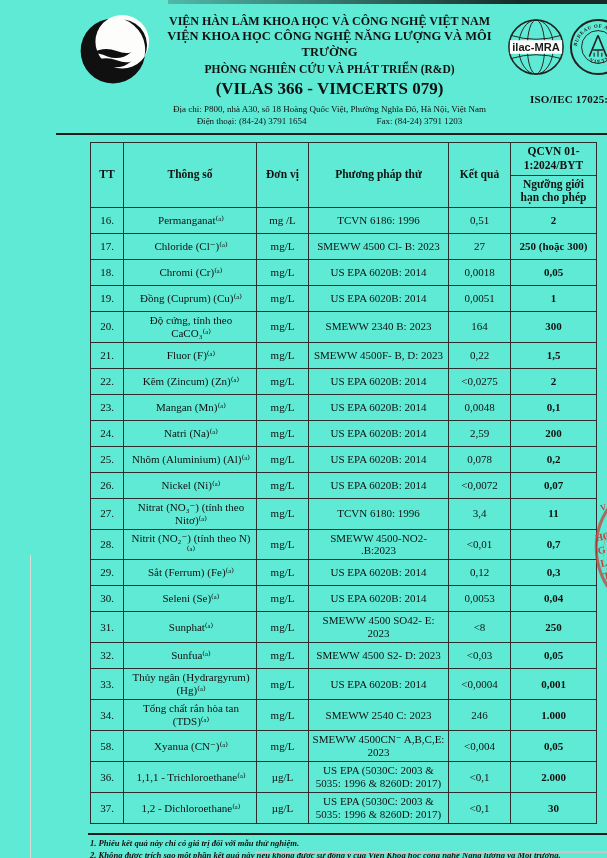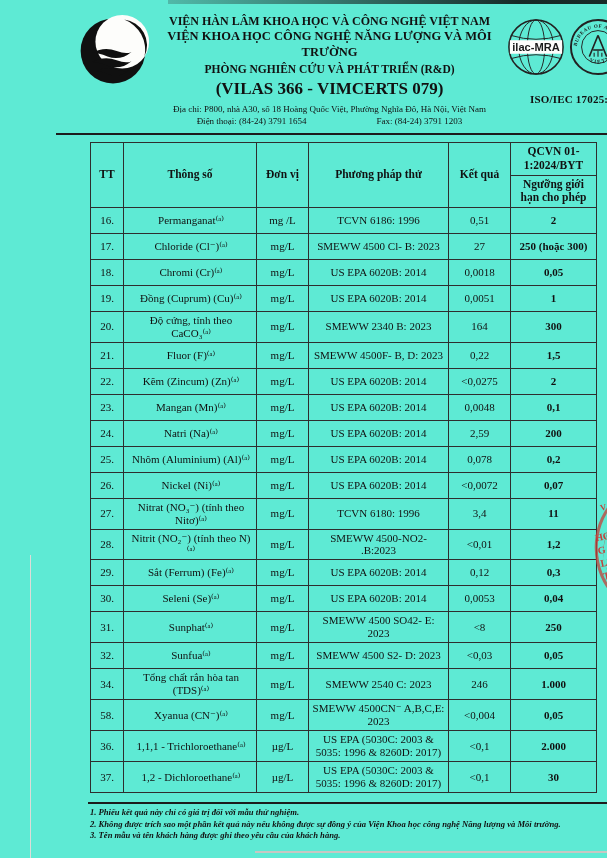--- a/index.html
+++ b/index.html
@@ -238,21 +238,21 @@
           <td class="td-method">TCVN 6180: 1996</td>
           <td class="td-result">3,4</td>
           <td class="td-limit">11</td>
         </tr>
         <tr>
           <td class="td-tt">28.</td>
           <td class="td-param">Nitrit (NO₂⁻) (tính theo N)⁽ᵃ⁾</td>
           <td class="td-unit">mg/L</td>
           <td class="td-method">SMEWW 4500-NO2- .B:2023</td>
           <td class="td-result">&lt;0,01</td>
-          <td class="td-limit">1,2</td>
+          <td class="td-limit">0,7</td>
         </tr>
         <tr>
           <td class="td-tt">29.</td>
           <td class="td-param">Sắt (Ferrum) (Fe)⁽ᵃ⁾</td>
           <td class="td-unit">mg/L</td>
           <td class="td-method">US EPA 6020B: 2014</td>
           <td class="td-result">0,12</td>
           <td class="td-limit">0,3</td>
         </tr>
         <tr>
@@ -271,20 +271,28 @@
           <td class="td-result">&lt;8</td>
           <td class="td-limit">250</td>
         </tr>
         <tr>
           <td class="td-tt">32.</td>
           <td class="td-param">Sunfua⁽ᵃ⁾</td>
           <td class="td-unit">mg/L</td>
           <td class="td-method">SMEWW 4500 S2- D: 2023</td>
           <td class="td-result">&lt;0,03</td>
           <td class="td-limit">0,05</td>
+        </tr>
+        <tr>
+          <td class="td-tt">33.</td>
+          <td class="td-param">Thủy ngân (Hydrargyrum) (Hg)⁽ᵃ⁾</td>
+          <td class="td-unit">mg/L</td>
+          <td class="td-method">US EPA 6020B: 2014</td>
+          <td class="td-result">&lt;0,0004</td>
+          <td class="td-limit">0,001</td>
         </tr>
         <tr>
           <td class="td-tt">34.</td>
           <td class="td-param">Tổng chất rắn hòa tan (TDS)⁽ᵃ⁾</td>
           <td class="td-unit">mg/L</td>
           <td class="td-method">SMEWW 2540 C: 2023</td>
           <td class="td-result">246</td>
           <td class="td-limit">1.000</td>
         </tr>
         <tr>

